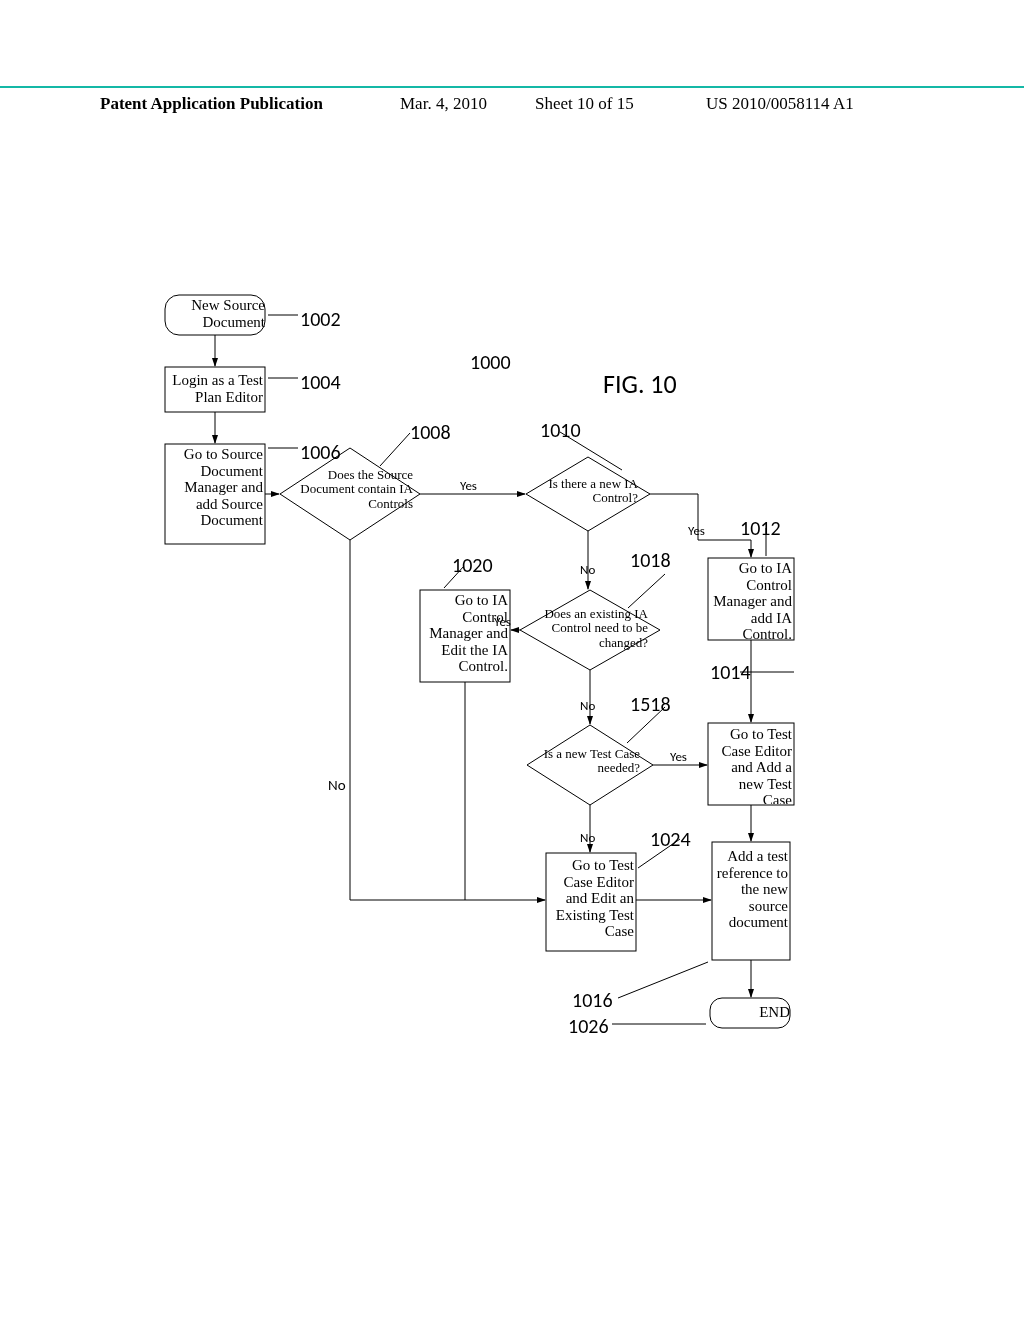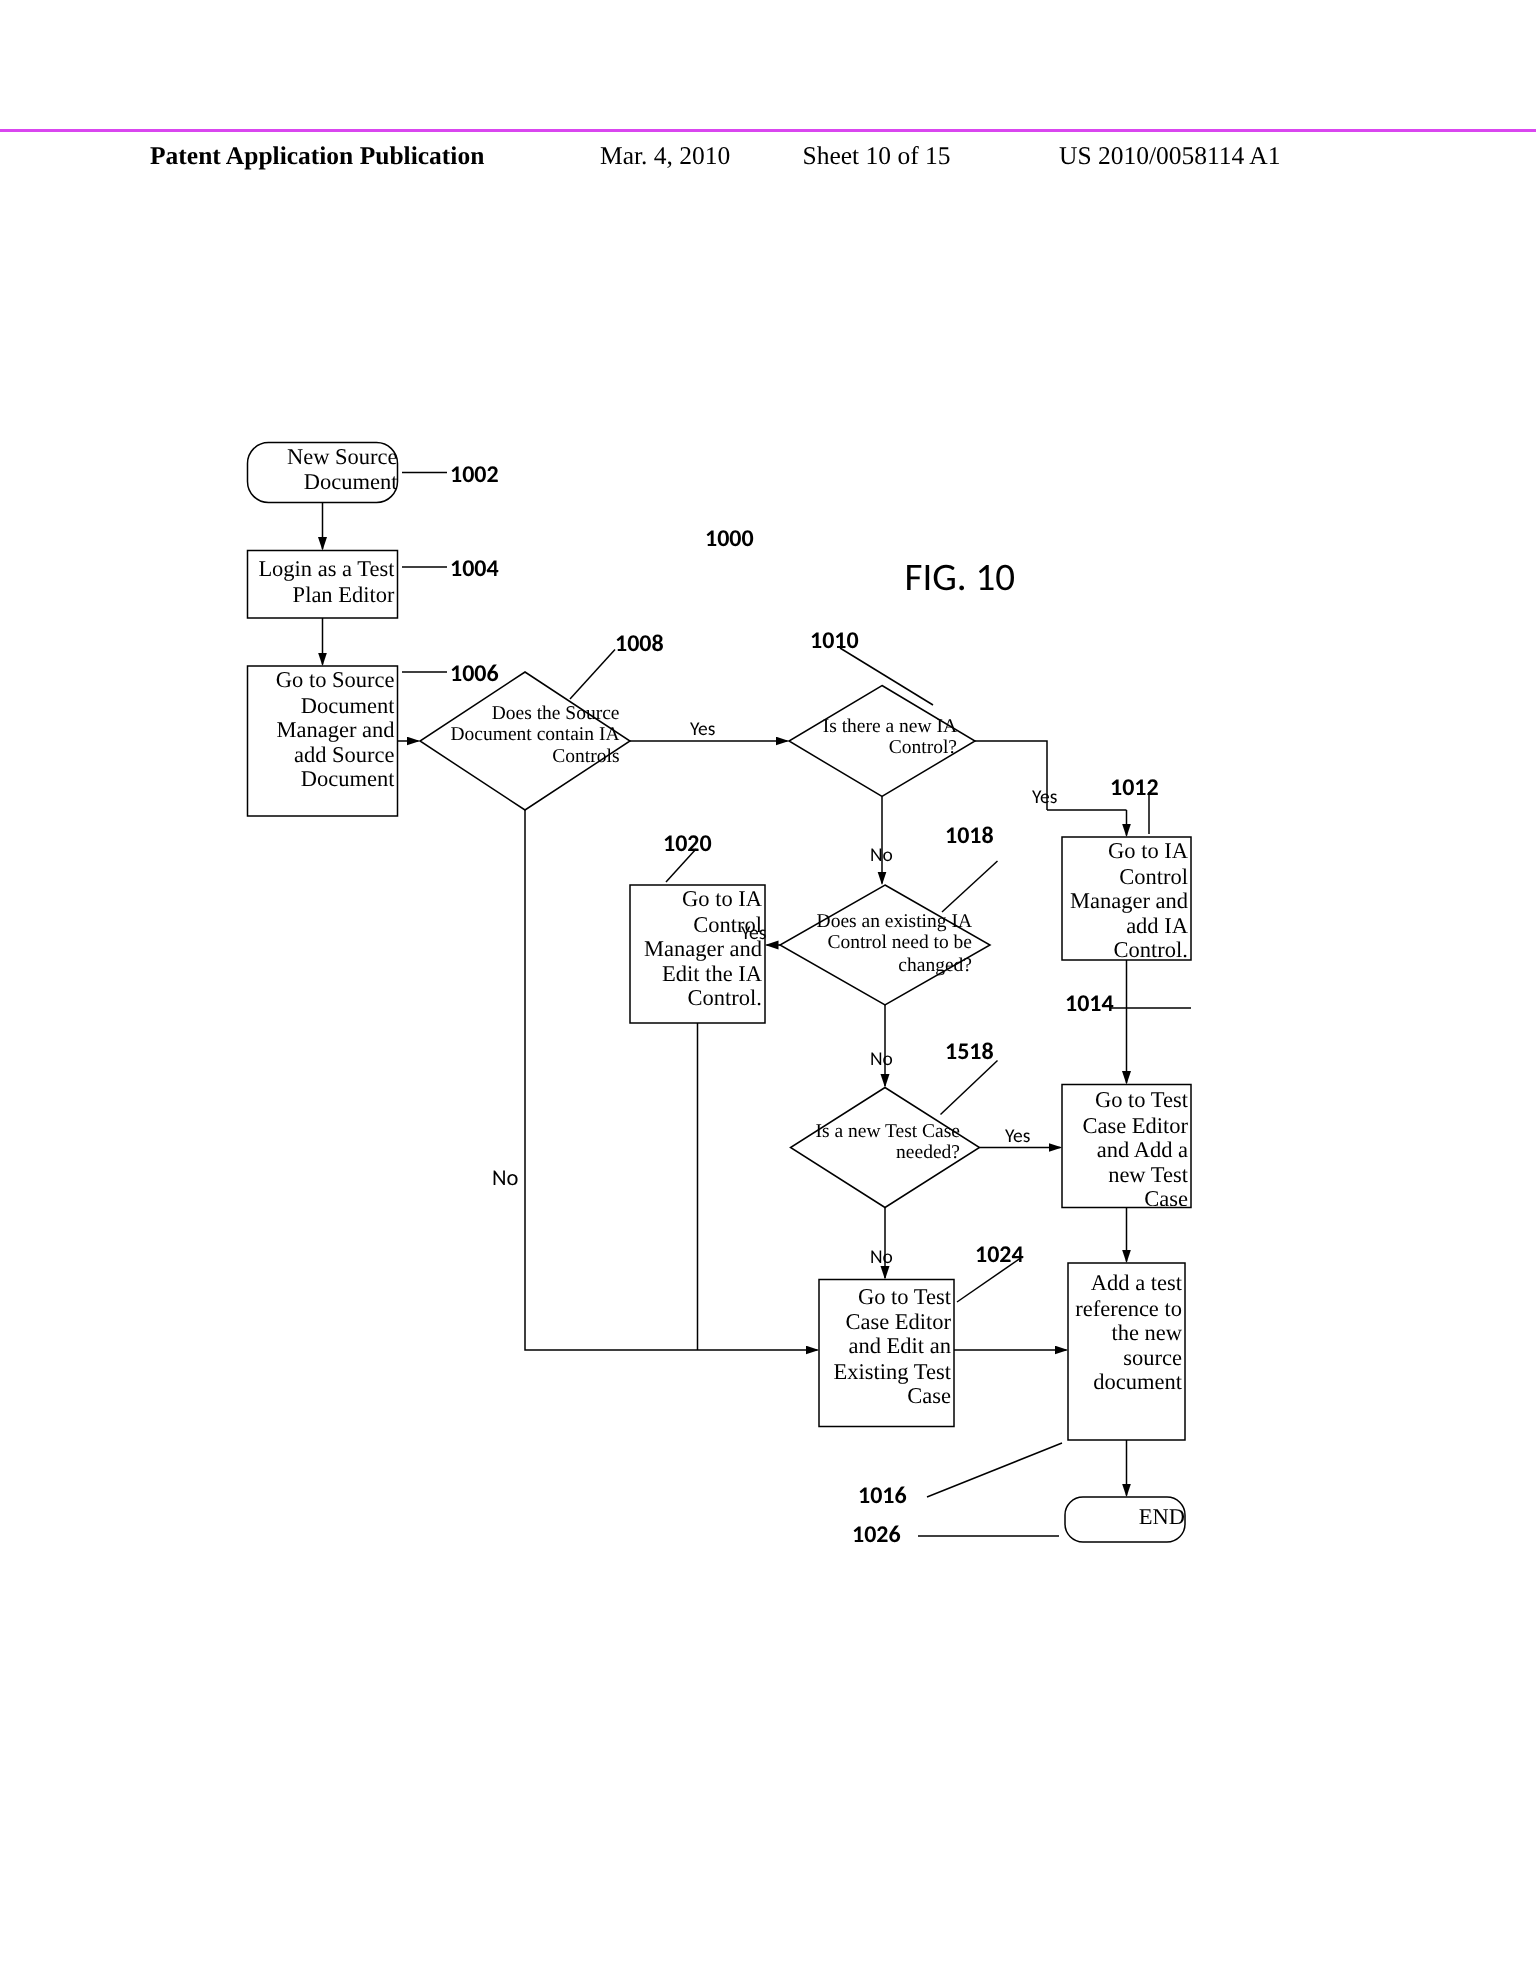--- a/index.html
+++ b/index.html
@@ -9,21 +9,21 @@
     height: 1320px;
     background: #fff;
     font-family: "Times New Roman", serif;
     position: relative;
   }
   .header {
     position: absolute;
     top: 86px;
     left: 0;
     right: 0;
-    border-top: 2px solid #d946ef;
+    border-top: 2px solid #14b8a6;
     padding-top: 6px;
   }
   .header span {
     position: absolute;
     font-size: 17px;
   }
   .pub-label { left: 100px; font-weight: bold; }
   .pub-date  { left: 400px; }
   .pub-sheet { left: 525px; margin-left: 10px; }
   .pub-num   { left: 690px; margin-left: 16px; }
@@ -40,22 +40,21 @@
   }
   .flow-text {
     font-family: Liberation Serif, serif;
     font-size: 15px;
     text-align: right;
     line-height: 1.1;
   }
   .ref-label {
     position: absolute;
     font-family: Calibri, Arial, sans-serif;
-    font-size: 16px;
-    font-weight: bold;
+    font-size: 20px;
   }
   .fig-label {
     position: absolute;
     font-family: Calibri, Arial, sans-serif;
     font-size: 26px;
   }
   .small { font-size: 13px; }
 </style>
 </head>
 <body>
@@ -73,21 +72,21 @@
 <div class="ref-label" style="left:400px; top:200px;">1000</div>
 <div class="ref-label" style="left:230px; top:157px;">1002</div>
 <div class="ref-label" style="left:230px; top:220px;">1004</div>
 <div class="ref-label" style="left:230px; top:290px;">1006</div>
 <div class="ref-label" style="left:340px; top:270px;">1008</div>
 <div class="ref-label" style="left:470px; top:268px;">1010</div>
 <div class="ref-label" style="left:670px; top:366px;">1012</div>
 <div class="ref-label" style="left:640px; top:510px;">1014</div>
 <div class="ref-label" style="left:502px; top:838px;">1016</div>
 <div class="ref-label" style="left:560px; top:398px;">1018</div>
-<div class="ref-label" style="left:372px; top:403px;">1020</div>
+<div class="ref-label" style="left:382px; top:403px;">1020</div>
 <div class="ref-label" style="left:560px; top:542px;">1518</div>
 <div class="ref-label" style="left:580px; top:677px;">1024</div>
 <div class="ref-label" style="left:498px; top:864px;">1026</div>
 
 <svg width="820" height="1060">
 <defs>
   <marker id="arr" markerWidth="10" markerHeight="10" refX="8" refY="3" orient="auto">
     <path d="M0,0 L0,6 L9,3 z" fill="#000"></path>
   </marker>
 </defs>

